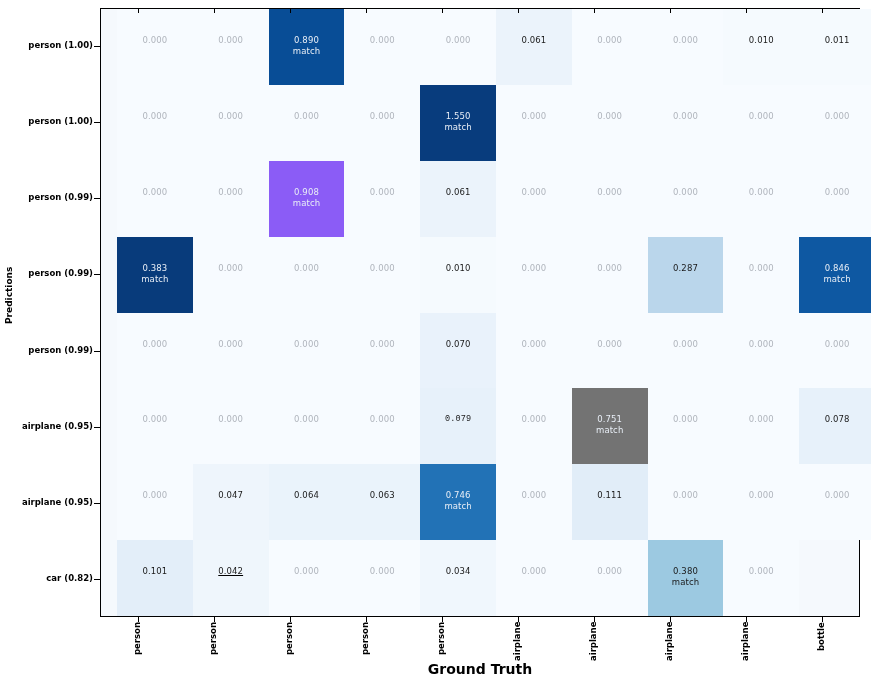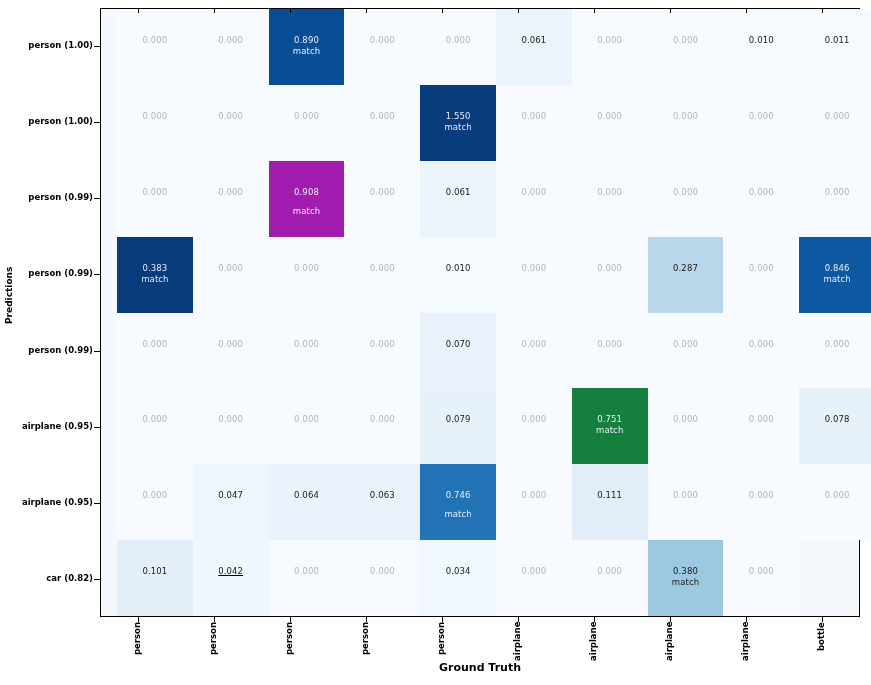--- a/index.html
+++ b/index.html
@@ -35,21 +35,21 @@
     white-space: nowrap;
     text-align: center;
   }
   
   #xlabel {
     position: absolute;
     left: 100px;
     top: 661px;
     width: 760px;
     text-align: center;
-    font-size: 11px;
+    font-size: 14px;
     font-weight: bold;
     color: #000000;
   }
   
   #plot {
     position: absolute;
     left: 100px;
     top: 8px;
     width: 760px;
     height: 609px;
@@ -214,21 +214,21 @@
         </div>
         <div class="cell" style="background: rgb(247, 251, 255);">
           <span class="val t-zero">0.000</span>
         </div>
         <div class="cell" style="background: rgb(247, 251, 255);">
           <span class="val t-zero">0.000</span>
         </div>
         <div class="cell" style="background: rgb(247, 251, 255);">
           <span class="val t-zero">0.000</span>
         </div>
-        <div class="cell" style="background: #a21caf; gap: 8px;">
+        <div class="cell" style="background: #8b5cf6;">
           <span class="val t-light">0.908</span>
           <span class="match t-light">match</span>
         </div>
         <div class="cell" style="background: rgb(247, 251, 255);">
           <span class="val t-zero">0.000</span>
         </div>
         <div class="cell" style="background: rgb(235, 243, 251);">
           <span class="val t-dark">0.061</span>
         </div>
         <div class="cell" style="background: rgb(247, 251, 255);">
@@ -313,27 +313,27 @@
         </div>
         <div class="cell" style="background: rgb(247, 251, 255);">
           <span class="val t-zero">0.000</span>
         </div>
         <div class="cell" style="background: rgb(247, 251, 255);">
           <span class="val t-zero">0.000</span>
         </div>
         <div class="cell" style="background: rgb(247, 251, 255);">
           <span class="val t-zero">0.000</span>
         </div>
-        <div class="cell" style="background: rgb(231, 241, 250);">
+        <div class="cell" style="background: rgb(231, 241, 250); font-family: Liberation Mono, monospace;">
           <span class="val t-dark">0.079</span>
         </div>
         <div class="cell" style="background: rgb(247, 251, 255);">
           <span class="val t-zero">0.000</span>
         </div>
-        <div class="cell" style="background: #15803d;">
+        <div class="cell" style="background: #737373;">
           <span class="val t-light">0.751</span>
           <span class="match t-light">match</span>
         </div>
         <div class="cell" style="background: rgb(247, 251, 255);">
           <span class="val t-zero">0.000</span>
         </div>
         <div class="cell" style="background: rgb(247, 251, 255);">
           <span class="val t-zero">0.000</span>
         </div>
         <div class="cell" style="background: rgb(231, 241, 250);">
@@ -344,21 +344,21 @@
         </div>
         <div class="cell" style="background: rgb(238, 245, 252);">
           <span class="val t-dark">0.047</span>
         </div>
         <div class="cell" style="background: rgb(234, 243, 251);">
           <span class="val t-dark">0.064</span>
         </div>
         <div class="cell" style="background: rgb(234, 243, 251);">
           <span class="val t-dark">0.063</span>
         </div>
-        <div class="cell" style="background: rgb(34, 114, 182); gap: 8px;">
+        <div class="cell" style="background: rgb(34, 114, 182);">
           <span class="val t-light">0.746</span>
           <span class="match t-light">match</span>
         </div>
         <div class="cell" style="background: rgb(247, 251, 255);">
           <span class="val t-zero">0.000</span>
         </div>
         <div class="cell" style="background: rgb(225, 237, 248);">
           <span class="val t-dark">0.111</span>
         </div>
         <div class="cell" style="background: rgb(247, 251, 255);">

